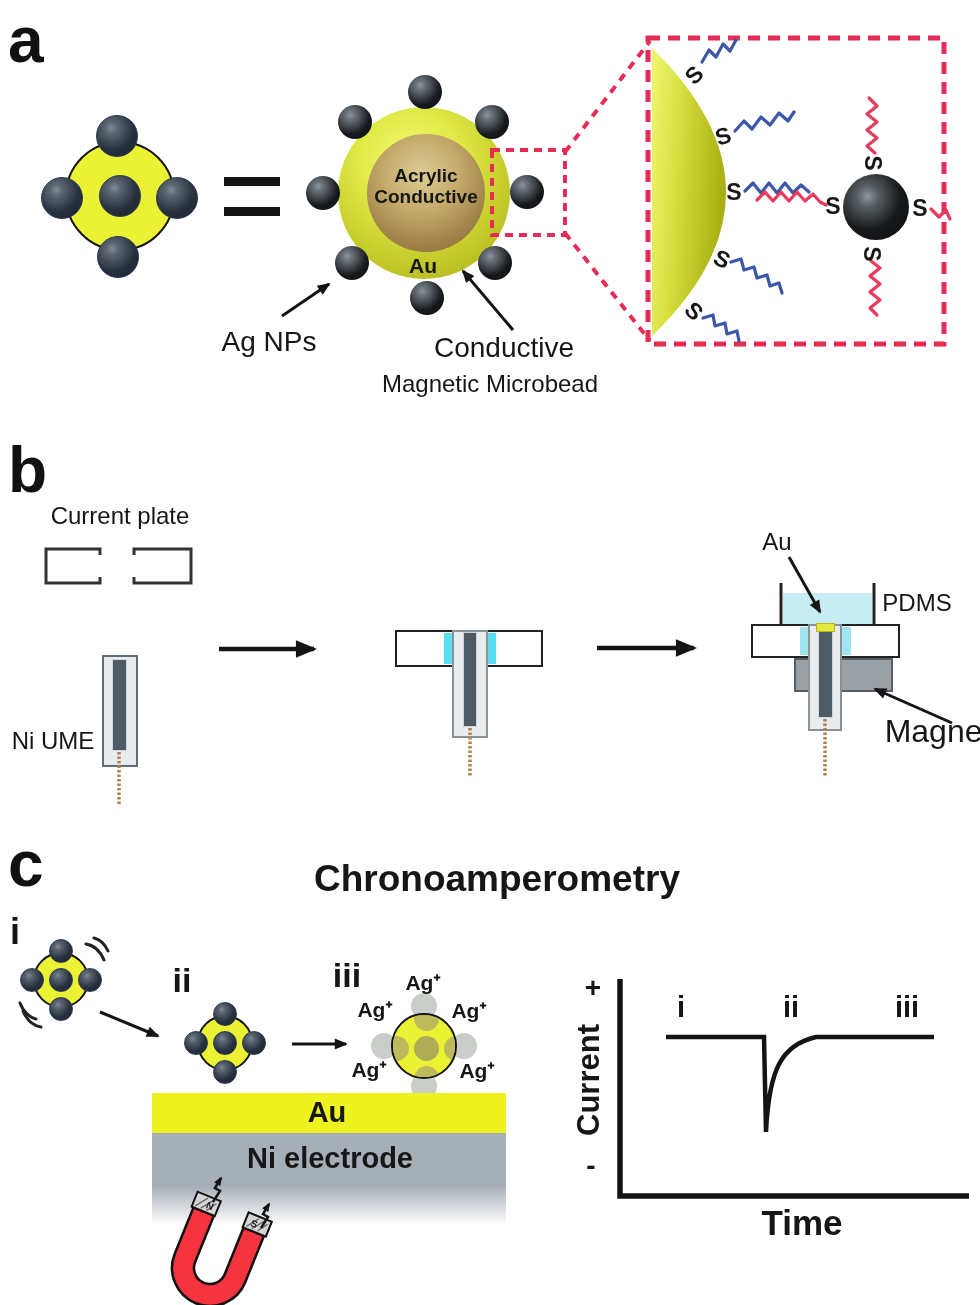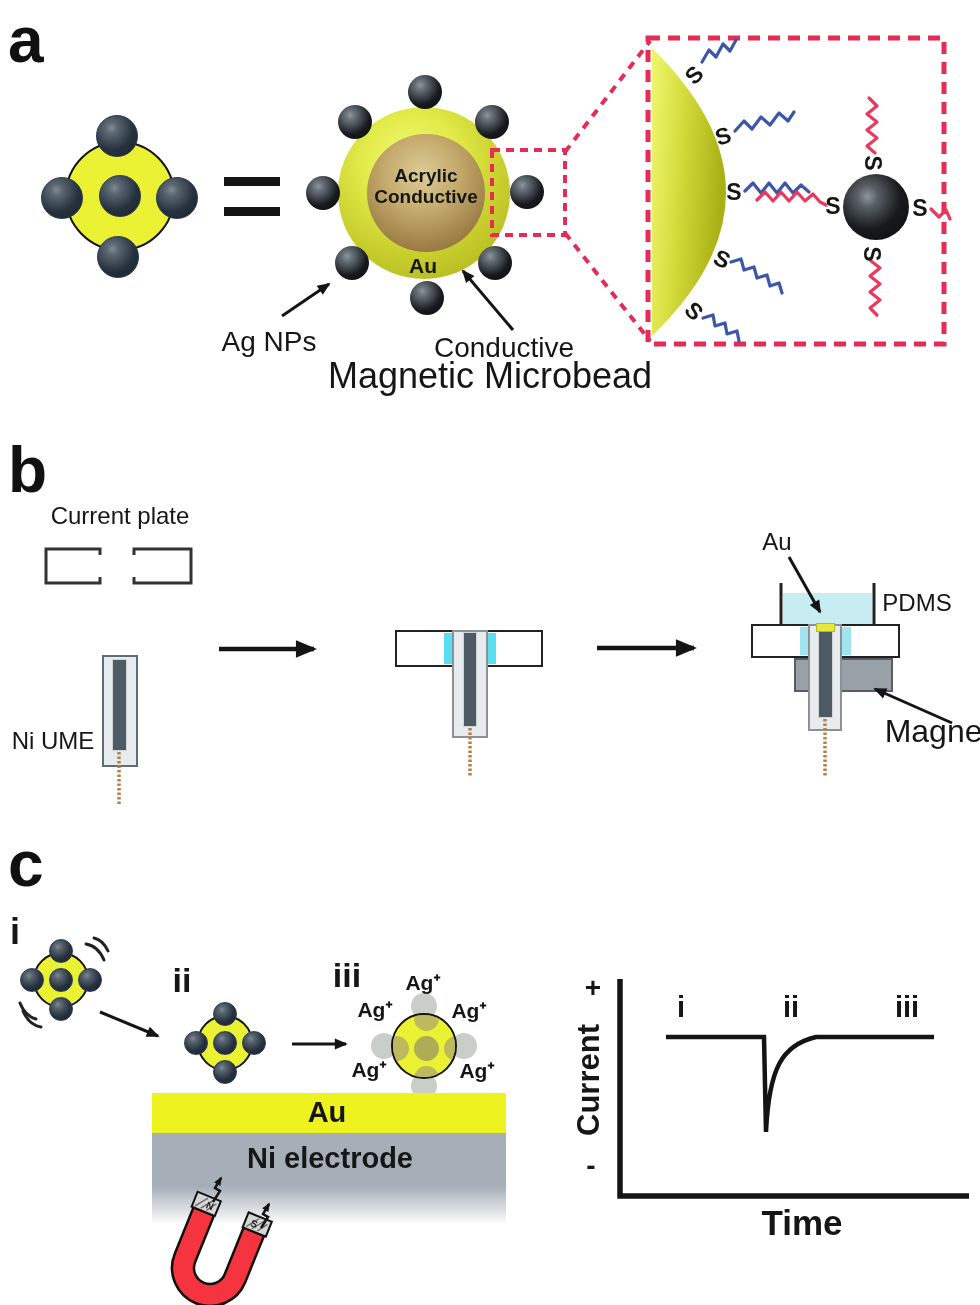--- a/index.html
+++ b/index.html
@@ -50,21 +50,21 @@
   <div class="bnp" style="left:510px;top:175px;width:34px;height:34px;"></div>
   <div class="bnp" style="left:335px;top:246px;width:34px;height:34px;"></div>
   <div class="bnp" style="left:478px;top:246px;width:34px;height:34px;"></div>
   <div class="bnp" style="left:410px;top:281px;width:34px;height:34px;"></div>
 
   <div class="bnp" style="left:843px;top:174px;width:66px;height:66px;
        background:radial-gradient(circle at 37% 34%, #8f979c 0%, #575e63 18%, #17191b 55%, #0b0c0d 100%);"></div>
 
   <div class="lbl" style="left:269px;top:342px;font-size:28px;">Ag NPs</div>
   <div class="lbl" style="left:504px;top:348px;font-size:28px;">Conductive</div>
-  <div class="lbl" style="left:490px;top:376px;font-size:36px;">Magnetic Microbead</div>
+  <div class="lbl" style="left:490px;top:384px;font-size:24px;">Magnetic Microbead</div>
 
   <div class="lbl" style="left:694px;top:75px;font-size:23px;font-weight:700;transform:translate(-50%,-50%) rotate(-45deg);">S</div>
   <div class="lbl" style="left:723px;top:136px;font-size:23px;font-weight:700;transform:translate(-50%,-50%) rotate(-18deg);">S</div>
   <div class="lbl" style="left:734px;top:192px;font-size:23px;font-weight:700;">S</div>
   <div class="lbl" style="left:722px;top:259px;font-size:23px;font-weight:700;transform:translate(-50%,-50%) rotate(25deg);">S</div>
   <div class="lbl" style="left:694px;top:311px;font-size:23px;font-weight:700;transform:translate(-50%,-50%) rotate(45deg);">S</div>
 
   <div class="lbl" style="left:833px;top:206px;font-size:23px;font-weight:700;">S</div>
   <div class="lbl" style="left:873px;top:163px;font-size:23px;font-weight:700;transform:translate(-50%,-50%) rotate(90deg);">S</div>
   <div class="lbl" style="left:920px;top:208px;font-size:23px;font-weight:700;">S</div>
@@ -89,20 +89,21 @@
   <div class="abs" style="left:794px;top:658px;width:99px;height:34px;background:#99a1a7;border:2px solid #565e64;z-index:1;"></div>
   <div class="abs" style="left:808px;top:624px;width:34px;height:107px;background:#e9ecee;border:2px solid #8a9298;z-index:2;"></div>
   <div class="abs" style="left:818px;top:630px;width:15px;height:88px;background:#4e5a64;border:1.5px solid #cfd5d9;z-index:3;"></div>
   <div class="abs" style="left:816px;top:623px;width:19px;height:9px;background:#e6e93c;border:1px solid #b9b928;z-index:4;"></div>
 
   <div class="lbl" style="left:777px;top:542px;font-size:24px;">Au</div>
   <div class="lbl" style="left:917px;top:603px;font-size:24px;">PDMS</div>
   <div class="lbl" style="left:938px;top:732px;font-size:32px;">Magnet</div>
 
   <div class="panel-letter" style="left:8px;top:832px;">c</div>
+  <div class="lbl" style="left:497px;top:879px;font-size:37px;font-weight:700;">Chronoamperometry</div>
 
   <div class="lbl" style="left:15px;top:932px;font-size:36px;font-weight:700;">i</div>
   <div class="lbl" style="left:182px;top:981px;font-size:34px;font-weight:700;">ii</div>
   <div class="lbl" style="left:347px;top:976px;font-size:34px;font-weight:700;">iii</div>
 
   <div class="ycircle" style="left:33px;top:952px;width:56px;height:56px;border-width:2px;"></div>
   <div class="np" style="left:49px;top:939px;width:24px;height:24px;"></div>
   <div class="np" style="left:20px;top:968px;width:24px;height:24px;"></div>
   <div class="np" style="left:78px;top:968px;width:24px;height:24px;"></div>
   <div class="np" style="left:49px;top:997px;width:24px;height:24px;"></div>

